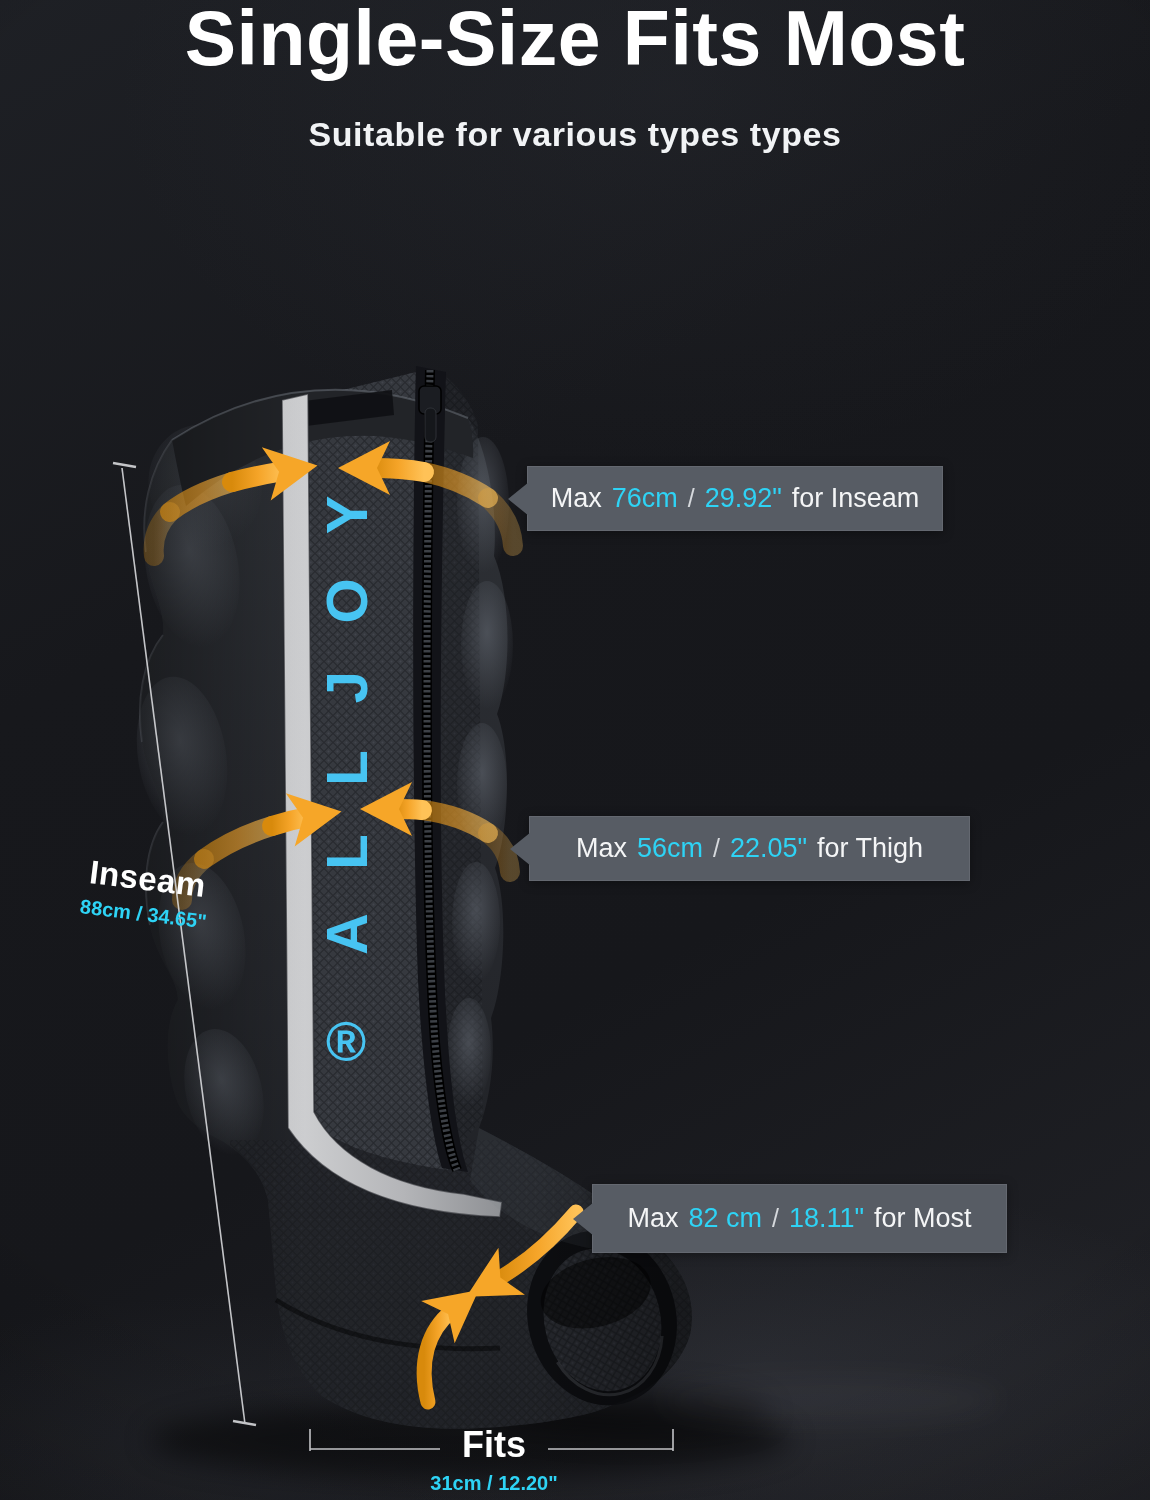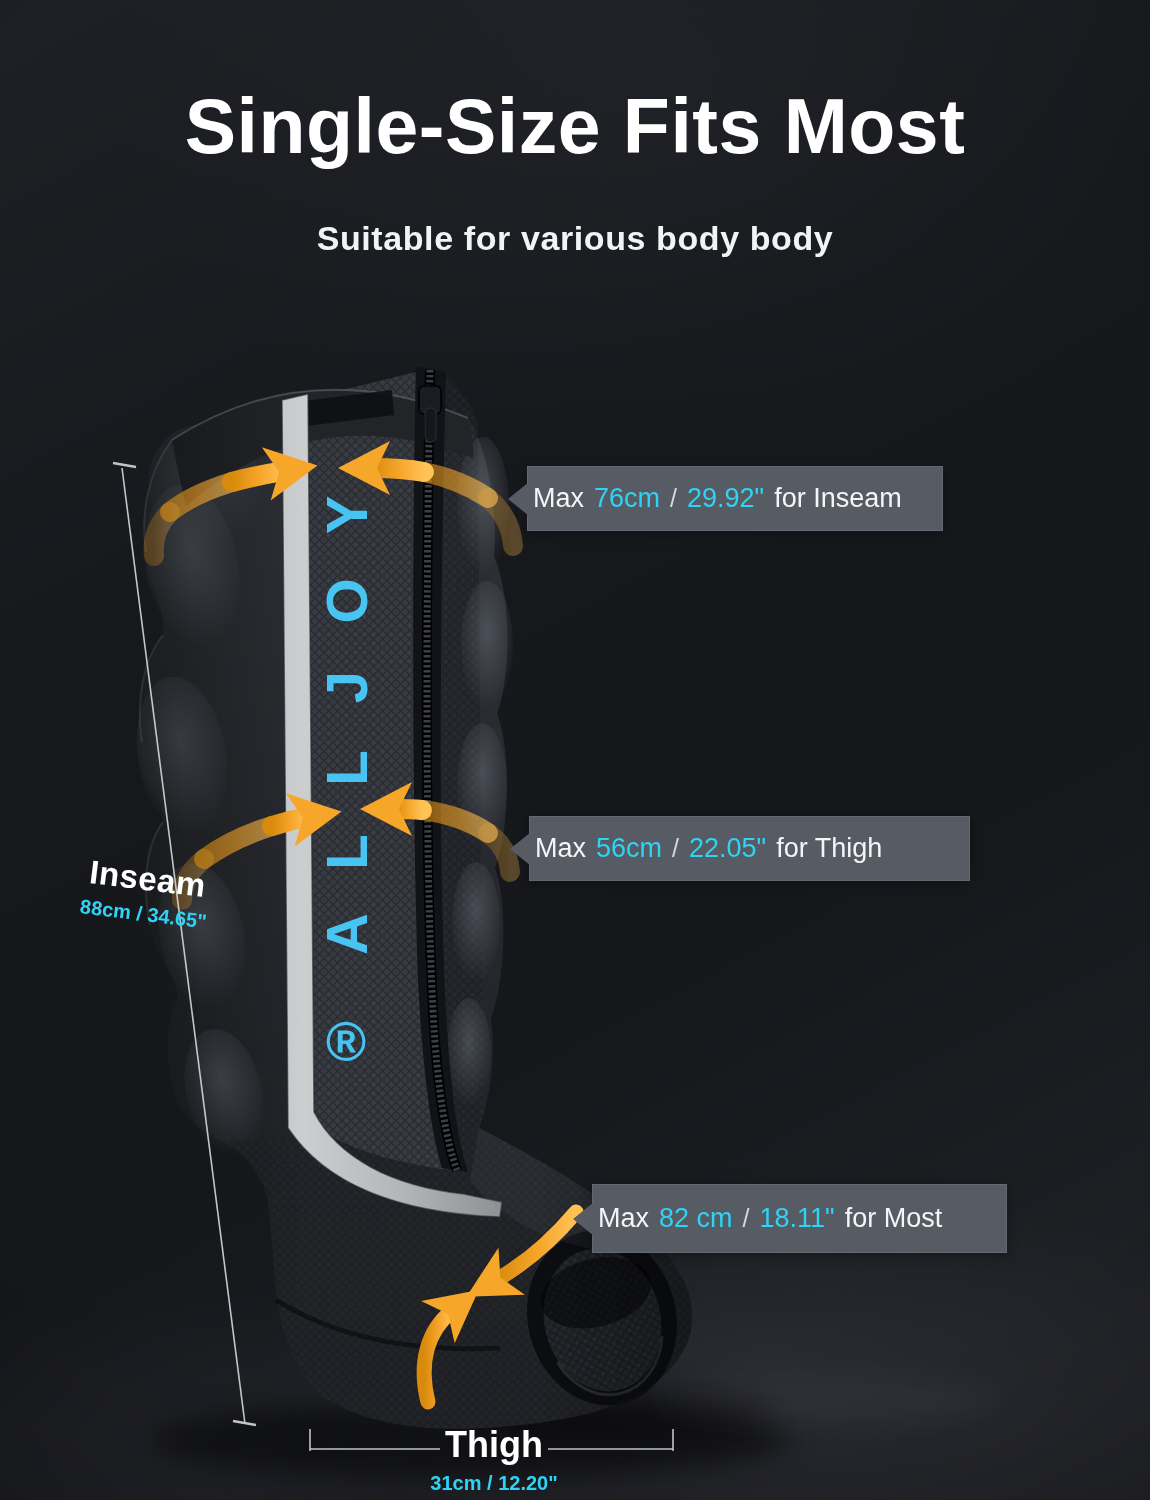--- a/index.html
+++ b/index.html
@@ -7,25 +7,25 @@
     position:relative;width:1150px;height:1500px;overflow:hidden;
     font-family:"Liberation Sans",sans-serif;
     background:
       radial-gradient(62% 18% at 66% 91%, rgba(118,124,138,0.14) 0%, rgba(118,124,138,0) 70%),
       radial-gradient(45% 14% at 20% 96%, rgba(96,102,114,0.10) 0%, rgba(96,102,114,0) 70%),
       radial-gradient(80% 42% at 58% 6%, rgba(74,79,90,0.12) 0%, rgba(74,79,90,0) 60%),
       radial-gradient(130% 95% at 50% 42%, rgba(0,0,0,0) 55%, rgba(0,0,0,0.38) 100%),
       linear-gradient(152deg,#1e2025 0%,#17181c 34%,#16171b 62%,#222328 100%);
   }
   .hdr{position:absolute;left:0;top:0;width:100%;text-align:center;z-index:4;}
-  .title{margin:16px;padding-top:72px;font-size:77px;line-height:1.0;font-weight:800;color:#ffffff;letter-spacing:0.5px;}
+  .title{margin:0;font-size:77px;line-height:1.0;font-weight:800;color:#ffffff;letter-spacing:0.5px;}
   .subtitle{margin:0;padding-top:38px;font-size:34px;font-weight:700;color:#f1f3f5;letter-spacing:0.6px;}
   svg.art{position:absolute;left:0;top:0;z-index:1;}
   .callout{
-    position:absolute;z-index:3;display:flex;align-items:center;
+    position:absolute;z-index:3;display:flex;align-items:center;justify-content:center;
     background:#575c64;border:1px solid rgba(255,255,255,0.08);
     color:#ffffff;font-size:27px;white-space:nowrap;
     box-shadow:0 2px 10px rgba(0,0,0,0.35);
   }
   .callout::before{
     content:"";position:absolute;left:-20px;top:50%;transform:translateY(-50%);
     border-top:17px solid transparent;border-bottom:17px solid transparent;
     border-right:21px solid #575c64;
   }
   .callout .seg{margin:0 5px;}
@@ -40,21 +40,21 @@
   .feetlab .lab{font-size:36px;font-weight:800;color:#ffffff;}
   .feetlab .val{margin-top:6px;font-size:20px;font-weight:700;color:#2ed3f5;}
 </style>
 </head>
 <body>
 
 <div class="stage">
 
   <div class="hdr">
     <h1 class="title">Single-Size Fits Most</h1>
-    <p class="subtitle">Suitable for various body body</p>
+    <p class="subtitle">Suitable for various types types</p>
   </div>
 
   <svg class="art" width="1150" height="1500" viewBox="0 0 1150 1500">
     <defs>
       <linearGradient id="bootBase" x1="0" y1="0" x2="0" y2="1">
         <stop offset="0" stop-color="#2e3136"></stop>
         <stop offset="0.5" stop-color="#26282d"></stop>
         <stop offset="1" stop-color="#1d1f23"></stop>
       </linearGradient>
       <linearGradient id="sideShade" x1="0" y1="0" x2="1" y2="0">
@@ -228,17 +228,17 @@
     <span class="seg val">18.11"</span>
     <span class="seg for">for Most</span>
   </div>
 
   <div class="side-label inseam">
     <div class="lab">Inseam</div>
     <div class="val">88cm / 34.65"</div>
   </div>
 
   <div class="side-label feetlab">
-    <div class="lab">Thigh</div>
+    <div class="lab">Fits</div>
     <div class="val">31cm / 12.20"</div>
   </div>
 
 </div>
 
 </body></html>

